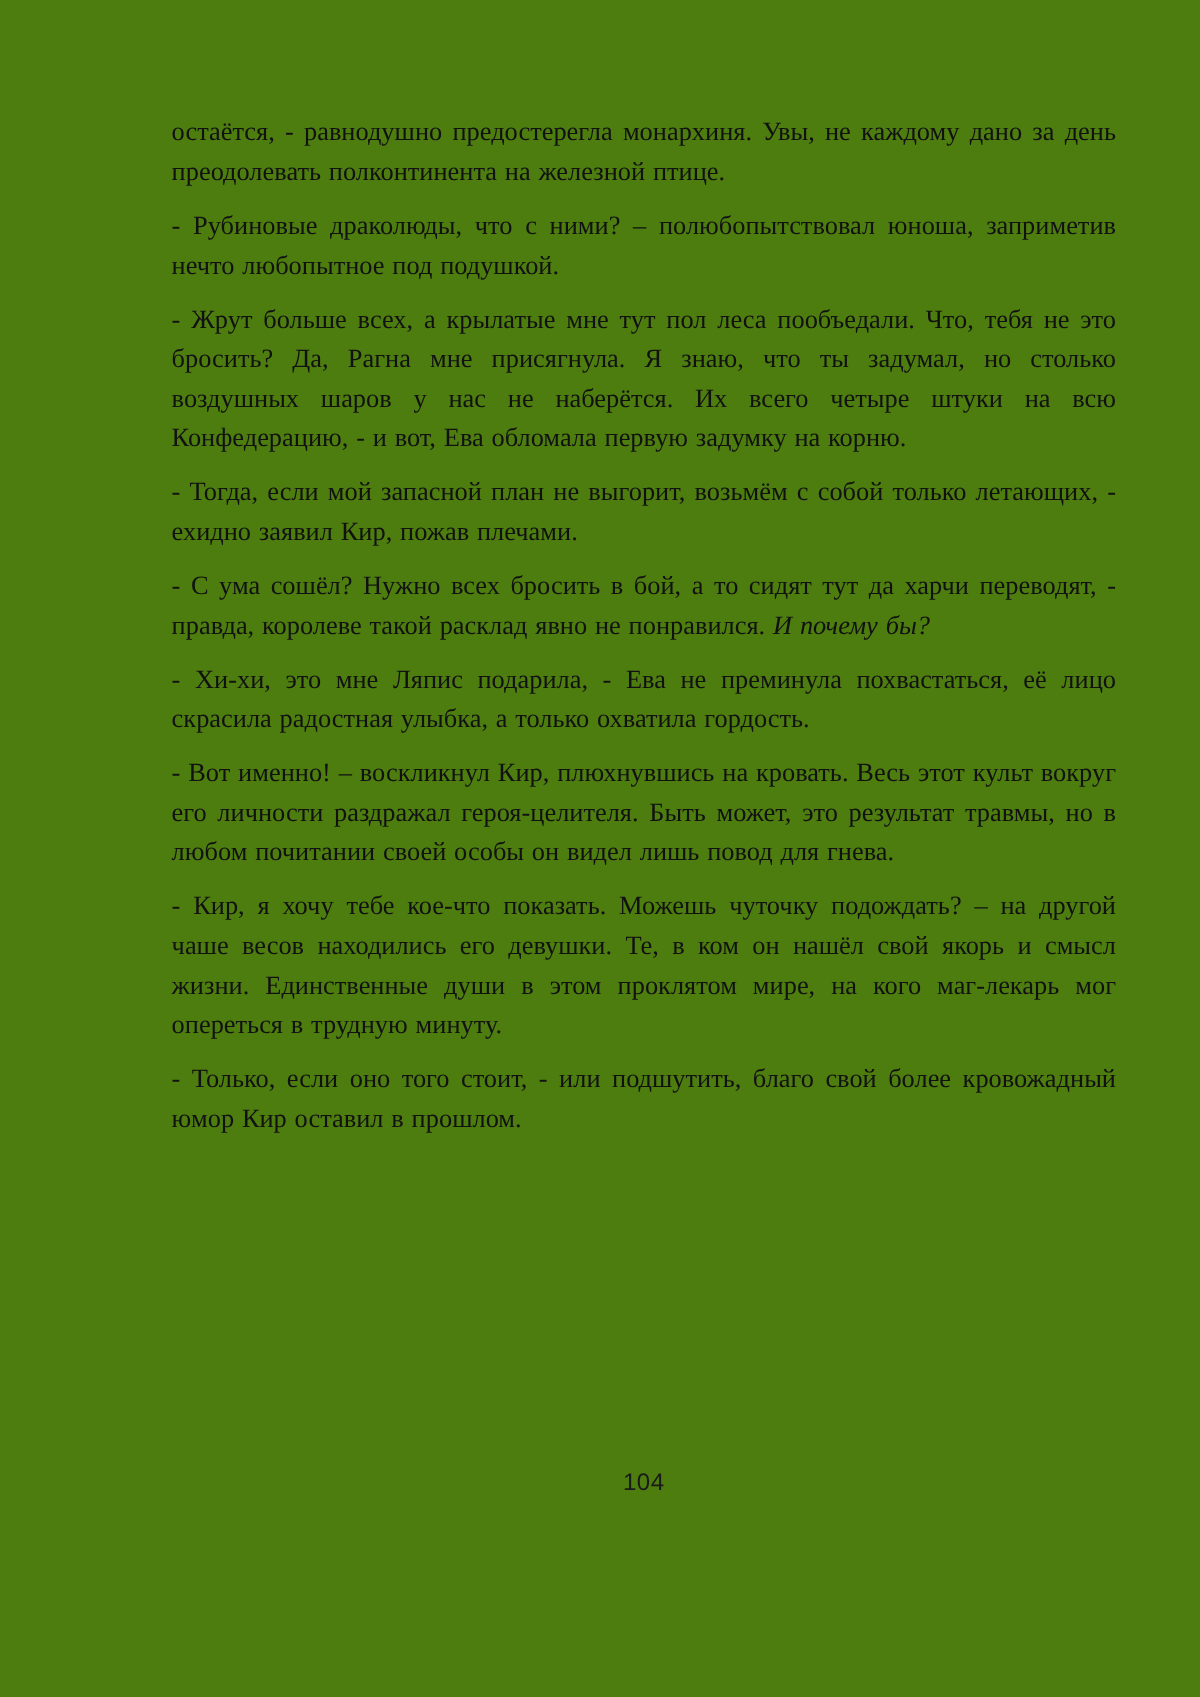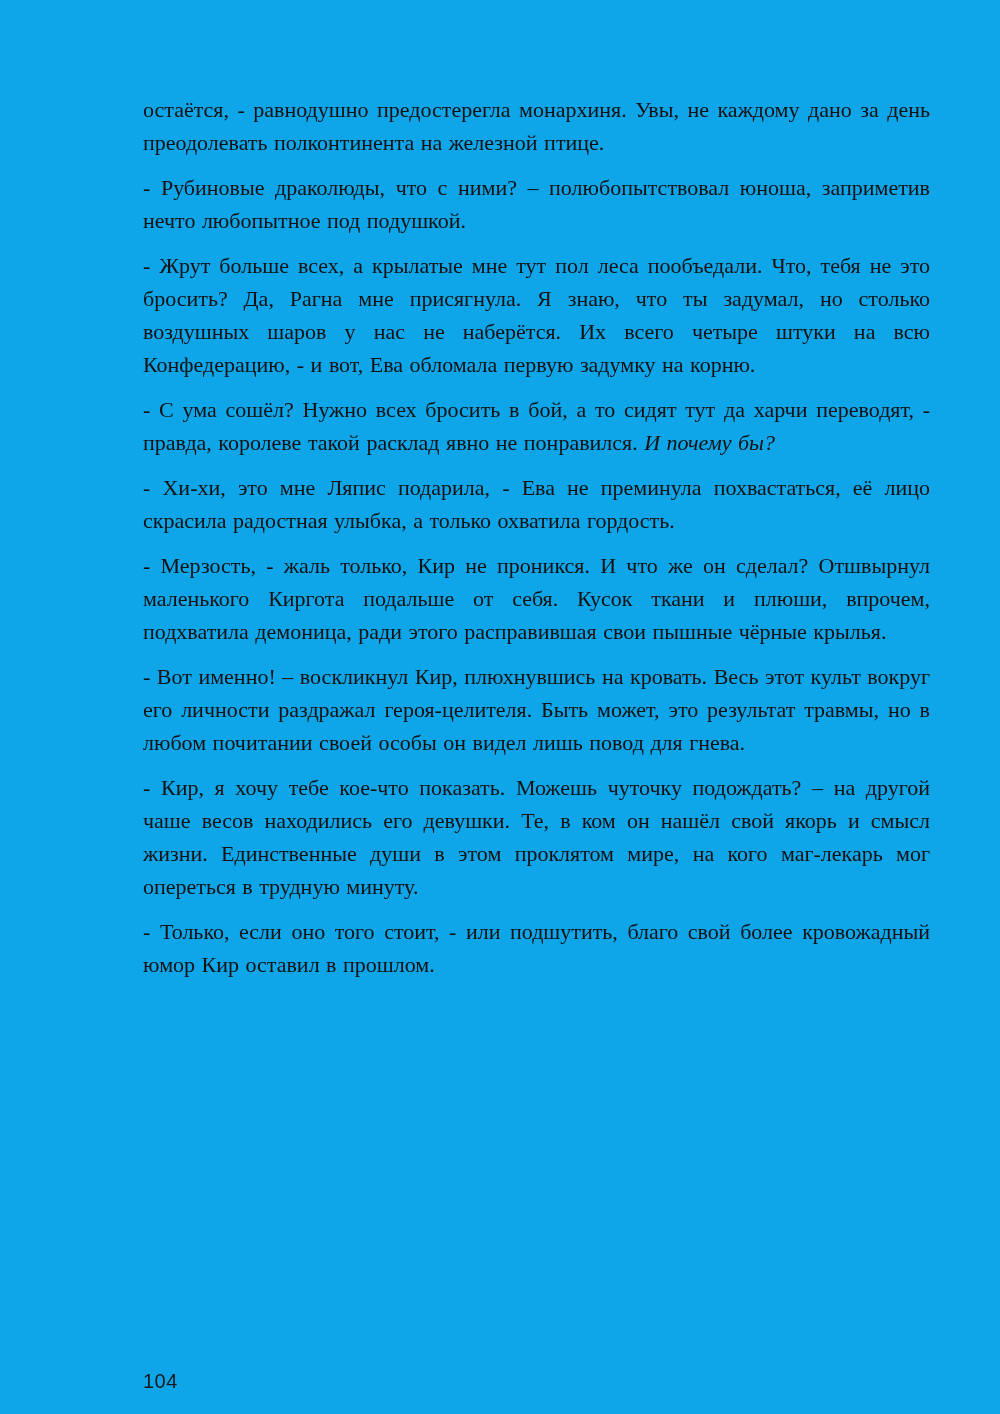--- a/index.html
+++ b/index.html
@@ -10,21 +10,21 @@
   body {
     width: 1000px;
     height: 1414px;
     position: relative;
     overflow: hidden;
     font-family: "Liberation Serif", serif;
   }
   .page {
     position: absolute;
     inset: 0;
-    background: #0ea5e9;
+    background: #4d7c0f;
   }
   .page-body {
     position: absolute;
     left: 143px;
     width: 787px;
     top: 93px;
   }
   .para {
     font-family: "Liberation Serif", serif;
     font-size: 22px;
@@ -35,42 +35,42 @@
     word-spacing: 1px;
   }
   .para .run-italic {
     font-style: italic;
     font-family: Liberation Serif, serif;
   }
   .page-footer {
     position: absolute;
     left: 143px;
     width: 787px;
-    top: 1370px;
-    text-align: left;
+    top: 1225px;
+    text-align: center;
   }
   .page-number {
     font-family: "Liberation Sans", sans-serif;
     font-size: 20px;
     color: #1a1a1a;
     letter-spacing: 0.5px;
   }
 </style>
 </head>
 <body>
 
 <div class="page">
 
   <main class="page-body">
       <p class="para"><span class="run-regular">остаётся, - равнодушно предостерегла монархиня. Увы, не каждому дано за день преодолевать полконтинента на железной птице.</span></p>
       <p class="para"><span class="run-regular">- Рубиновые драколюды, что с ними? – полюбопытствовал юноша, заприметив нечто любопытное под подушкой.</span></p>
       <p class="para"><span class="run-regular">- Жрут больше всех, а крылатые мне тут пол леса пообъедали. Что, тебя не это бросить? Да, Рагна мне присягнула. Я знаю, что ты задумал, но столько воздушных шаров у нас не наберётся. Их всего четыре штуки на всю Конфедерацию, - и вот, Ева обломала первую задумку на корню.</span></p>
+      <p class="para"><span class="run-regular">- Тогда, если мой запасной план не выгорит, возьмём с собой только летающих, - ехидно заявил Кир, пожав плечами.</span></p>
       <p class="para"><span class="run-regular">- С ума сошёл? Нужно всех бросить в бой, а то сидят тут да харчи переводят, - правда, королеве такой расклад явно не понравился. </span><span class="run-italic">И почему бы?</span></p>
       <p class="para"><span class="run-regular">- Хи-хи, это мне Ляпис подарила, - Ева не преминула похвастаться, её лицо скрасила радостная улыбка, а только охватила гордость.</span></p>
-      <p class="para"><span class="run-regular">- Мерзость, - жаль только, Кир не проникся. И что же он сделал? Отшвырнул маленького Киргота подальше от себя. Кусок ткани и плюши, впрочем, подхватила демоница, ради этого расправившая свои пышные чёрные крылья.</span></p>
       <p class="para"><span class="run-regular">- Вот именно! – воскликнул Кир, плюхнувшись на кровать. Весь этот культ вокруг его личности раздражал героя-целителя. Быть может, это результат травмы, но в любом почитании своей особы он видел лишь повод для гнева.</span></p>
       <p class="para"><span class="run-regular">- Кир, я хочу тебе кое-что показать. Можешь чуточку подождать? – на другой чаше весов находились его девушки. Те, в ком он нашёл свой якорь и смысл жизни. Единственные души в этом проклятом мире, на кого маг-лекарь мог опереться в трудную минуту.</span></p>
       <p class="para"><span class="run-regular">- Только, если оно того стоит, - или подшутить, благо свой более кровожадный юмор Кир оставил в прошлом.</span></p>
     </main>
 
   <footer class="page-footer">
     <span class="page-number">104</span>
   </footer>
 
 </div>

